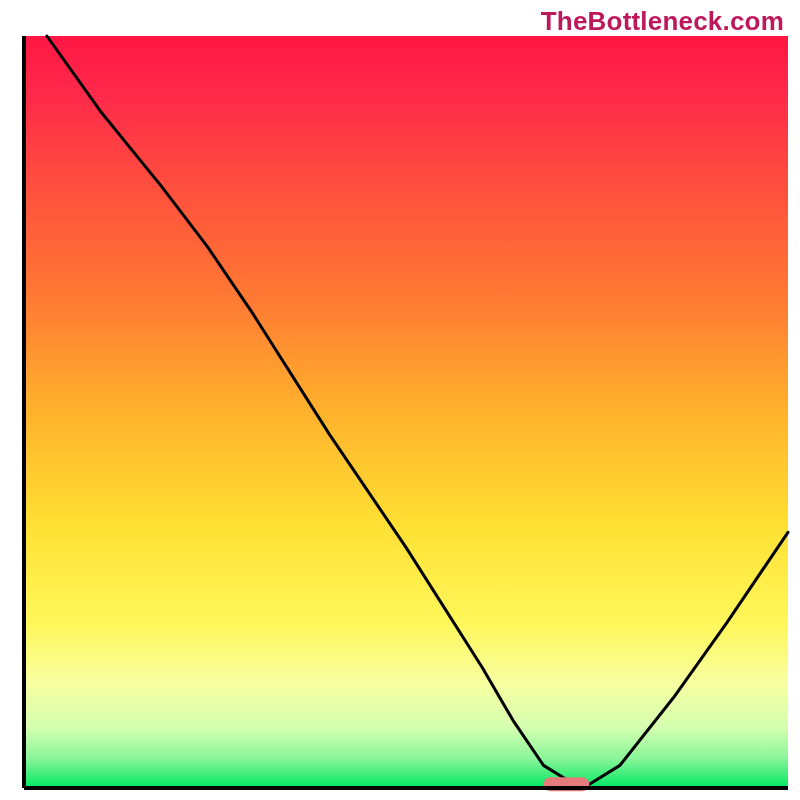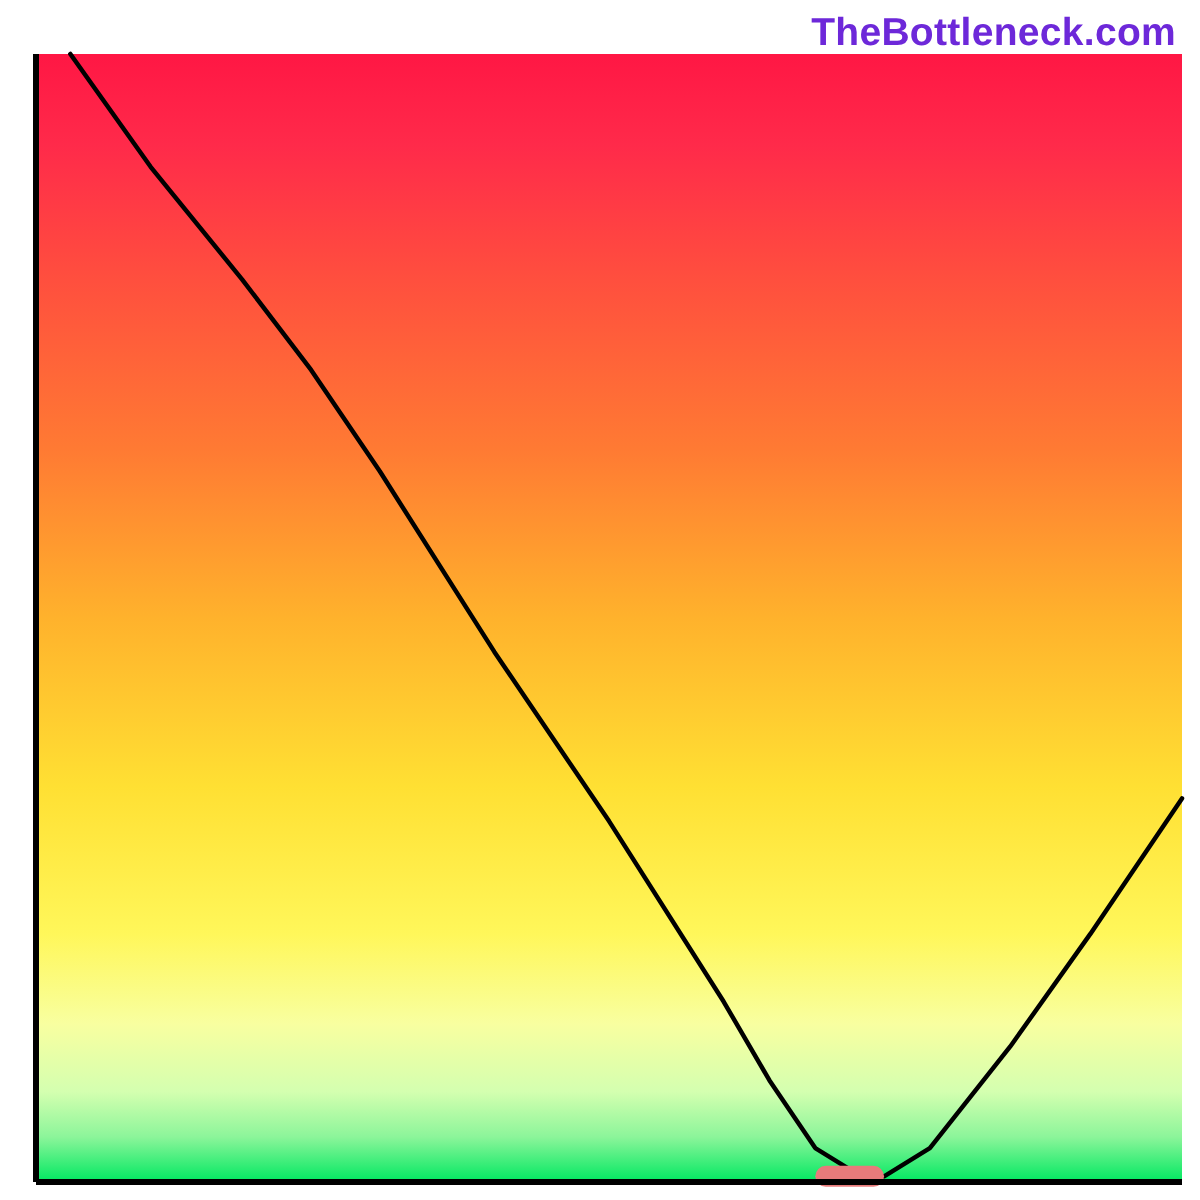--- a/index.html
+++ b/index.html
@@ -14,21 +14,21 @@
     position: relative;
     width: 800px;
     height: 800px;
   }
   .watermark {
     position: absolute;
     top: 6px;
     right: 16px;
     font-size: 26px;
     font-weight: 600;
-    color: #6d28d9;
+    color: #be185d;
     letter-spacing: 0.2px;
     z-index: 5;
   }
   svg {
     display: block;
   }
 </style>
 </head>
 <body>
 

